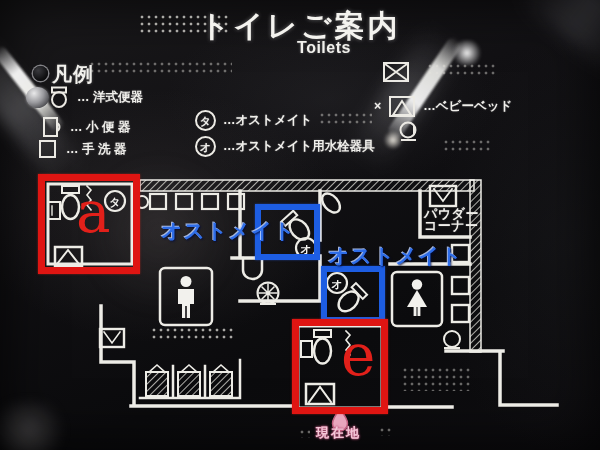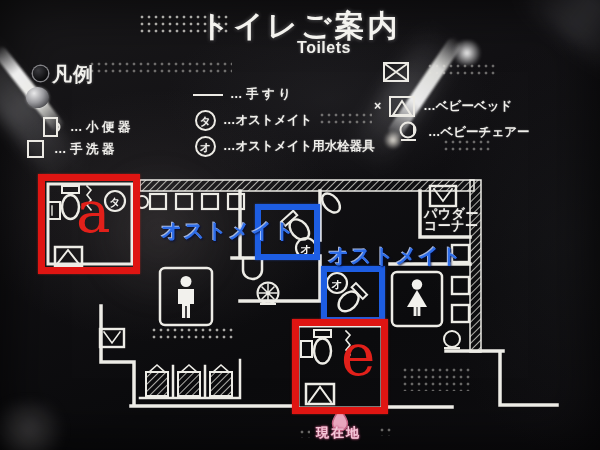--- a/index.html
+++ b/index.html
@@ -74,40 +74,41 @@
 
   <div class="abs braille" style="left:140px;top:15px;width:90px;height:20px;"></div>
   <div class="abs title-ja">トイレご案内</div>
   <div class="abs title-en">Toilets</div>
 
   <div class="screw dark" style="left:33px;top:66px;width:15px;height:15px;"></div>
   <div class="abs lhead" style="left:52px;top:61px;">凡例</div>
   <div class="abs braille dim" style="left:90px;top:62px;width:142px;height:14px;"></div>
   <div class="screw metal" style="left:26px;top:87px;width:23px;height:21px;"></div>
 
+  <div class="abs lrow" style="left:47px;top:86px;">
+    <svg width="24" height="22" viewBox="0 0 24 22">
+      <rect class="licon-stroke" x="5" y="1.5" width="14" height="5"></rect>
+      <ellipse class="licon-stroke" cx="12" cy="13.5" rx="7" ry="7.5"></ellipse>
+    </svg>
+    <span>… 洋式便器</span>
+  </div>
   <div class="abs lrow" style="left:40px;top:116px;justify-content:center;">
     <svg width="24" height="22" viewBox="0 0 24 22">
       <path class="licon-stroke" d="M4,2 H17 V20 H4 Z"></path>
       <path class="licon-stroke" d="M17,7 a4.5,4.5 0 0 1 0,8" stroke-width="2.4"></path>
     </svg>
     <span>… 小 便 器</span>
   </div>
-  <div class="abs lrow" style="left:24px;top:138px;">
+  <div class="abs lrow" style="left:36px;top:138px;">
     <svg width="24" height="22" viewBox="0 0 24 22">
       <rect class="licon-stroke" x="4" y="3" width="15" height="16"></rect>
     </svg>
     <span>… 手 洗 器</span>
   </div>
 
-  <div class="abs lrow" style="left:192px;top:86px;">
-    <svg width="32" height="14" viewBox="0 0 32 14">
-      <line class="licon-stroke" x1="1" y1="7" x2="31" y2="7" stroke-width="3"></line>
-    </svg>
-    <span>… 手 す り</span>
-  </div>
   <div class="abs lrow" style="left:194px;top:109px;">
     <svg width="23" height="23" viewBox="0 0 23 23">
       <circle class="licon-stroke" cx="11.5" cy="11.5" r="9.5"></circle>
       <text class="kana-circ" x="11.5" y="15.5" text-anchor="middle">タ</text>
     </svg>
     <span>…オストメイト</span>
   </div>
   <div class="abs braille dim" style="left:320px;top:113px;width:52px;height:12px;"></div>
   <div class="abs lrow" style="left:194px;top:135px;">
     <svg width="23" height="23" viewBox="0 0 23 23">
@@ -130,21 +131,20 @@
       <rect class="licon-stroke" x="3" y="4" width="24" height="19"></rect>
       <path class="licon-stroke" d="M6,22 L15,8 L24,22 Z" stroke-width="1.8"></path>
     </svg>
     <span>…ベビーベッド</span>
   </div>
   <div class="abs lrow" style="left:396px;top:120px;">
     <svg width="26" height="24" viewBox="0 0 26 24">
       <circle class="licon-stroke" cx="12" cy="10" r="7.5"></circle>
       <path class="licon-stroke" d="M5,20 H20 M18,6 v9" stroke-width="2.2"></path>
     </svg>
-    <span>…ベビーチェアー</span>
   </div>
   <div class="abs braille dim" style="left:444px;top:140px;width:46px;height:12px;"></div>
 
   <svg class="map" width="600" height="450" viewBox="0 0 600 450">
     <defs>
       <pattern id="hatch" width="5" height="5" patternUnits="userSpaceOnUse" patternTransform="rotate(45)">
         <line x1="0" y1="0" x2="0" y2="5" stroke="#d9d8d2" stroke-width="1.6"></line>
       </pattern>
     </defs>
     <g stroke="#edece6" fill="none" stroke-width="3.5" stroke-linecap="square">

